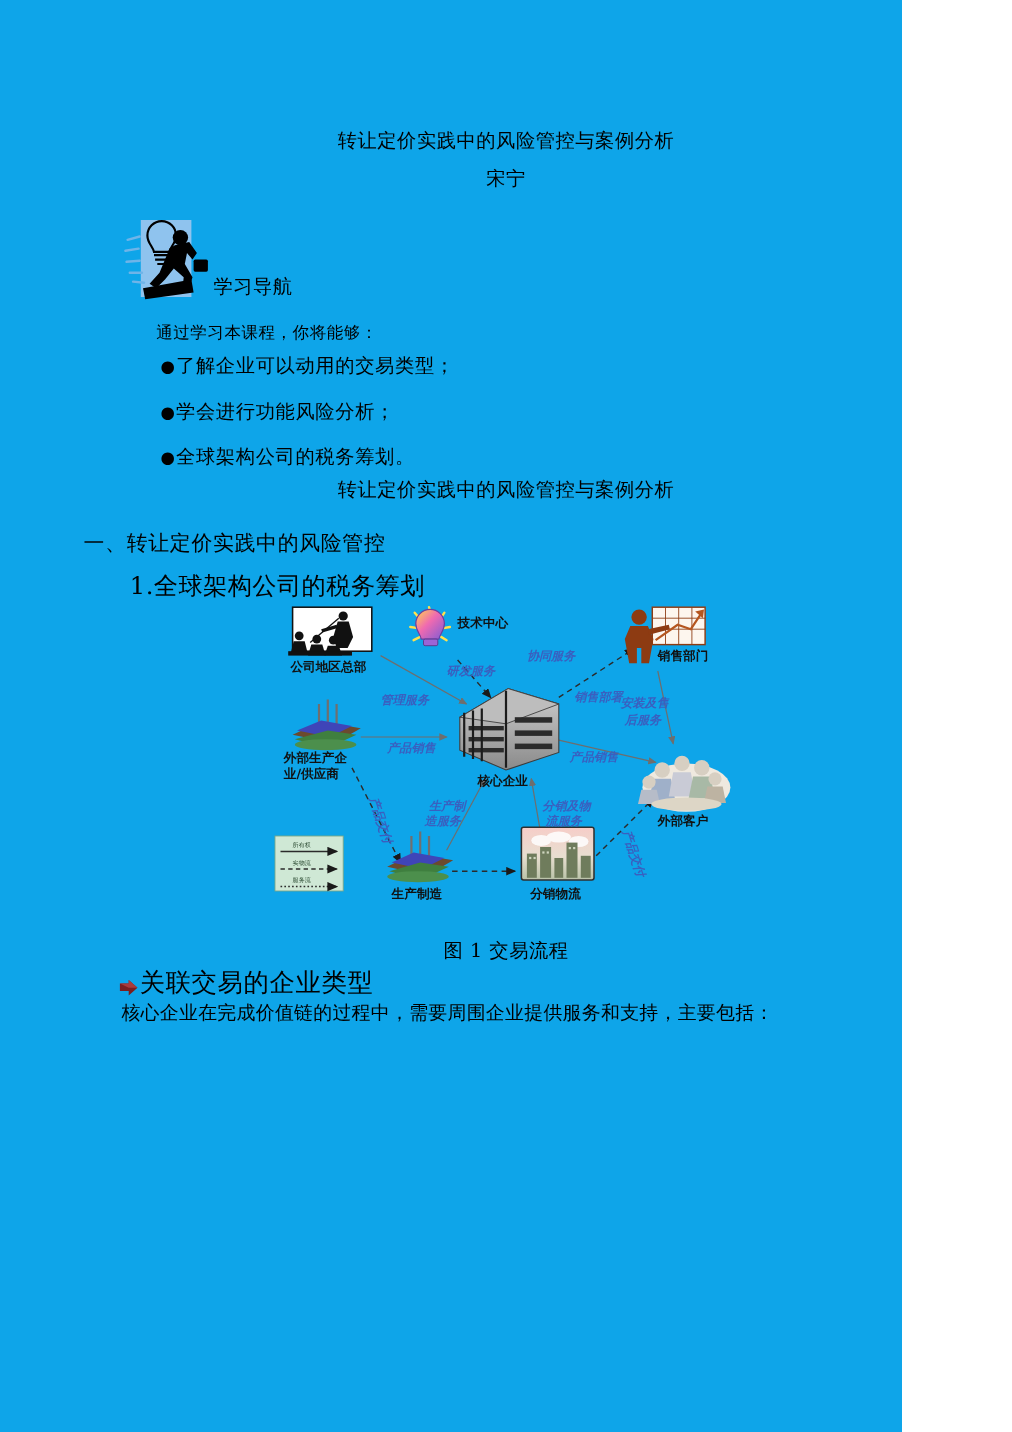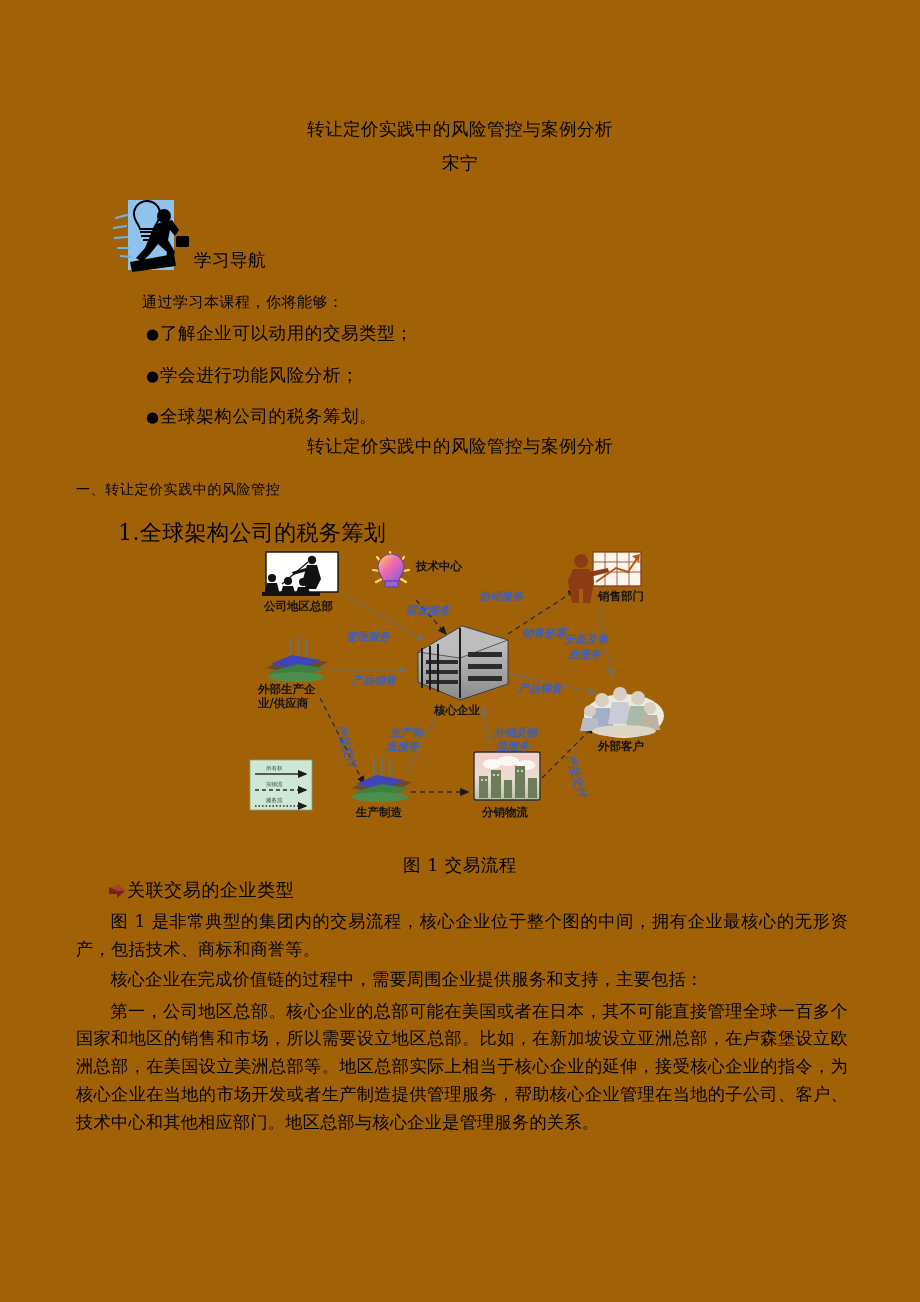--- a/index.html
+++ b/index.html
@@ -11,23 +11,23 @@
     width: 920px;
     height: 1302px;
     position: relative;
     font-family: "DejaVu Serif", "Liberation Serif", serif;
     color: #000000;
     overflow: hidden;
   }
   .page {
     position: absolute;
     inset: 0;
-    width: 920px;
+    width: 820px;
     height: 1302px;
-    background: #a16207;
+    background: #0ea5e9;
   }
 
   
   .doc-title,
   .doc-author,
   .doc-subtitle,
   .fig-caption {
     text-align: center;
     font-size: 17.5px;
     letter-spacing: 0.5px;
@@ -94,21 +94,21 @@
     font-size: 15px;
     line-height: 1;
   }
 
   .doc-subtitle { position: absolute; left: 80px; top: 435px; width: 760px; }
 
   .h1-line {
     position: absolute;
     left: 76px;
     top: 481px;
-    font-size: 14px;
+    font-size: 19px;
     letter-spacing: 0.6px;
   }
   .h2-line {
     position: absolute;
     left: 118px;
     top: 518px;
     font-size: 22px;
     letter-spacing: 0.4px;
   }
 
@@ -121,21 +121,21 @@
     height: 285px;
   }
   .figure svg { display: block; }
   .fig-caption { position: absolute; left: 80px; top: 838px; width: 760px; margin-top: 16px; }
 
   
   .arrow-head {
     position: absolute;
     left: 108px;
     top: 878px;
-    font-size: 18px;
+    font-size: 23px;
     letter-spacing: 0.6px;
     display: flex;
     align-items: center;
   }
   .arrow-head .arrow-glyph {
     width: 18px;
     height: 16px;
     margin-right: 1px;
     flex: 0 0 18px;
   }
@@ -453,18 +453,16 @@
     <span class="arrow-glyph">
       <svg width="18" height="16" viewBox="0 0 18 16" xmlns="http://www.w3.org/2000/svg">
         <path d="M1 4 L9 4 L9 1 L17 8 L9 15 L9 11 L1 11 Z" fill="#7b1f1f"></path>
         <path d="M1 4 L9 4 L9 1 L17 8 L9 8 Z" fill="#a83b3b"></path>
       </svg>
     </span>
     <span>关联交易的企业类型</span>
   </div>
 
   <div class="body-block">
-    <p class="para tight">图 1 是非常典型的集团内的交易流程，核心企业位于整个图的中间，拥有企业最核心的无形资产，包括技术、商标和商誉等。</p>
     <p class="para">核心企业在完成价值链的过程中，需要周围企业提供服务和支持，主要包括：</p>
-    <p class="para">第一，公司地区总部。核心企业的总部可能在美国或者在日本，其不可能直接管理全球一百多个国家和地区的销售和市场，所以需要设立地区总部。比如，在新加坡设立亚洲总部，在卢森堡设立欧洲总部，在美国设立美洲总部等。地区总部实际上相当于核心企业的延伸，接受核心企业的指令，为核心企业在当地的市场开发或者生产制造提供管理服务，帮助核心企业管理在当地的子公司、客户、技术中心和其他相应部门。地区总部与核心企业是管理服务的关系。</p>
   </div>
 
 </div>
 
 </body></html>

